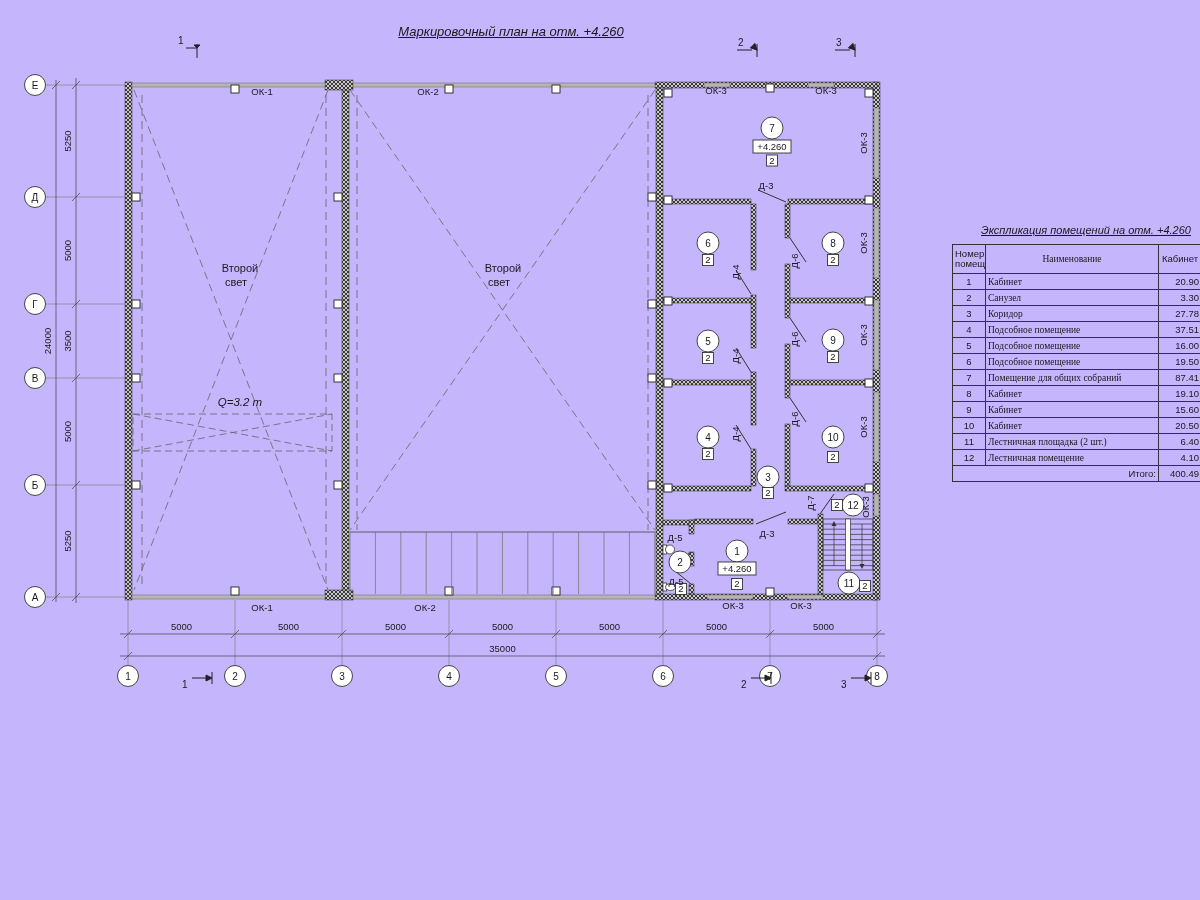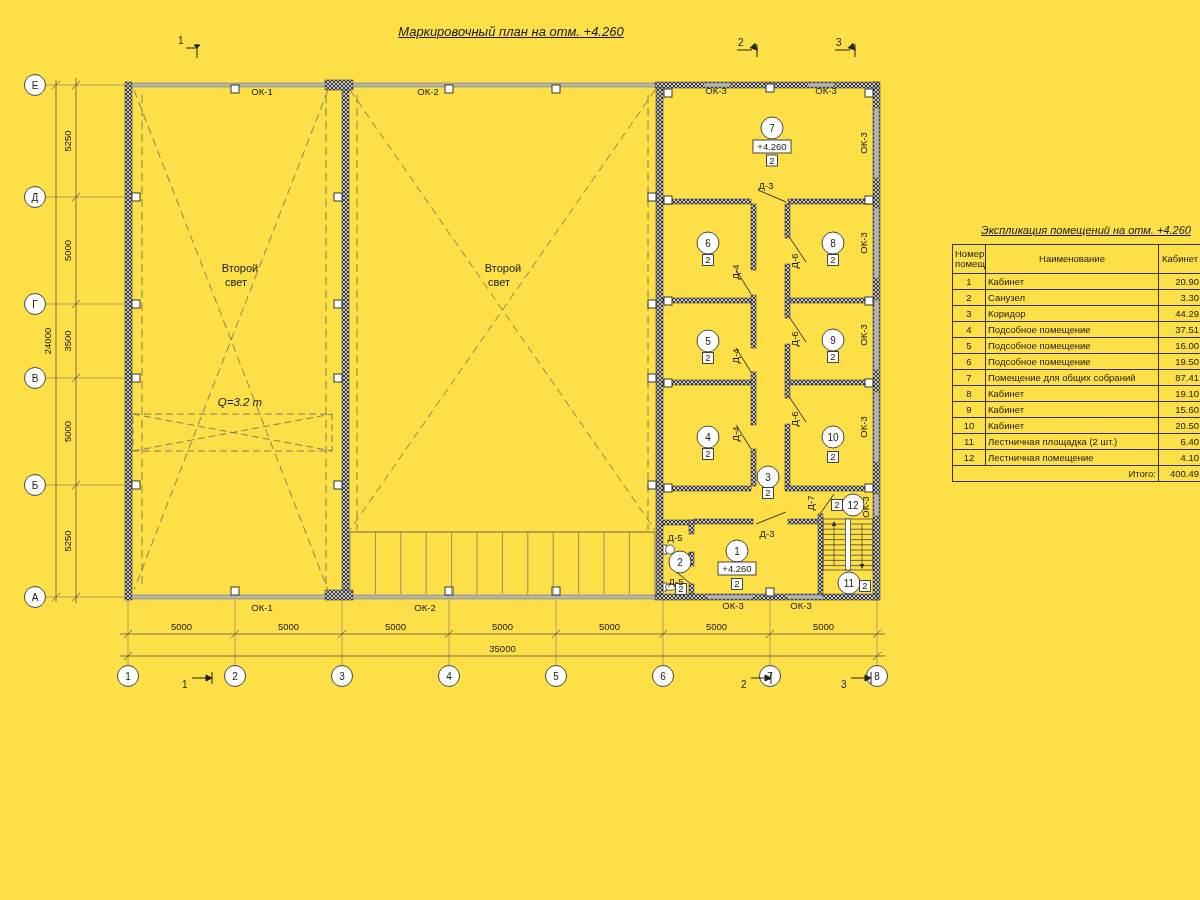--- a/index.html
+++ b/index.html
@@ -1,36 +1,36 @@
 <!DOCTYPE html>
 <html><head>
 <meta charset="utf-8">
 <style>
   html,body{margin:0;padding:0;background:#fff;}
-  #stage{position:relative;width:1200px;height:900px;background:#fde047;overflow:hidden;
+  #stage{position:relative;width:1200px;height:900px;background:#c4b5fd;overflow:hidden;
          font-family:"Liberation Sans",sans-serif;color:#1a1a1a;}
   #plan-svg{position:absolute;left:0;top:0;}
   .t{font-family:"Liberation Sans",sans-serif;fill:#1a1a1a;}
   .t9{font-size:9.5px;}
   .t10{font-size:10px;}
   .t11{font-size:11px;}
   .mid{text-anchor:middle;}
   .ital{font-style:italic;}
   .main-title{position:absolute;top:24px;left:511px;transform:translateX(-50%);
       font-size:13px;font-style:italic;text-decoration:underline;white-space:nowrap;}
   .tbl-wrap{position:absolute;left:931px;top:224px;width:268px;margin-left:21px;}
   .tbl-title{font-size:11px;font-style:italic;text-decoration:underline;text-align:center;
       white-space:nowrap;margin-bottom:8px;}
   table.expl{border-collapse:collapse;width:266px;table-layout:fixed;}
   table.expl th,table.expl td{border:1px solid #333;font-size:9.5px;font-weight:normal;
       padding:1px 2px;overflow:hidden;}
   table.expl th{text-align:center;vertical-align:middle;height:26px;line-height:1.1;}
   table.expl td{height:13px;}
   .c-num{width:28px;text-align:center;}
-  .c-name{width:168px;text-align:left;}
+  .c-name{width:168px;text-align:left;font-family:Liberation Serif, serif;}
   .c-area{width:38px;text-align:right;}
   .c-cat{width:20px;}
   .total-lbl{text-align:right;}
 </style>
 </head>
 <body>
 
 <div id="stage">
 
   <div class="main-title">Маркировочный план на отм. +4.260</div>
@@ -464,21 +464,21 @@
           </tr>
       <tr>
             <td class="c-num">2</td>
             <td class="c-name">Санузел</td>
             <td class="c-area">3.30</td>
             <td class="c-cat"></td>
           </tr>
       <tr>
             <td class="c-num">3</td>
             <td class="c-name">Коридор</td>
-            <td class="c-area">44.29</td>
+            <td class="c-area">27.78</td>
             <td class="c-cat"></td>
           </tr>
       <tr>
             <td class="c-num">4</td>
             <td class="c-name">Подсобное помещение</td>
             <td class="c-area">37.51</td>
             <td class="c-cat"></td>
           </tr>
       <tr>
             <td class="c-num">5</td>

